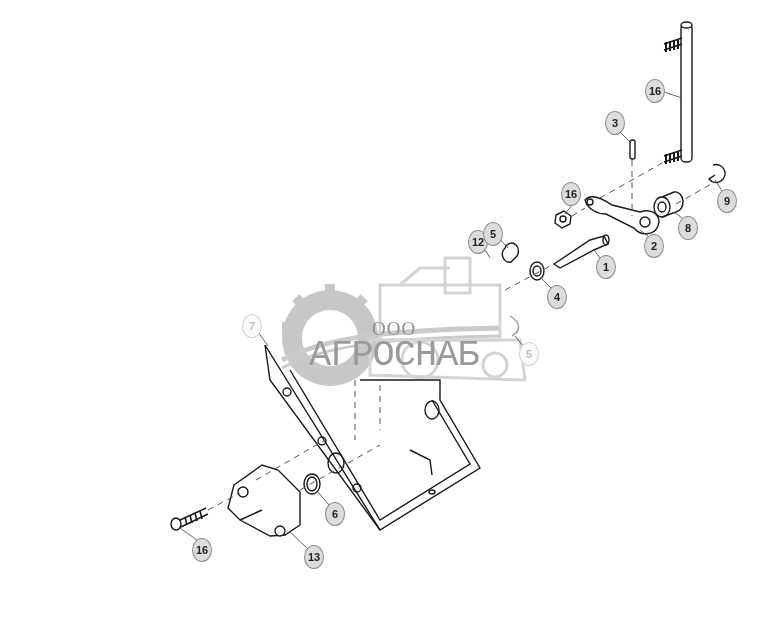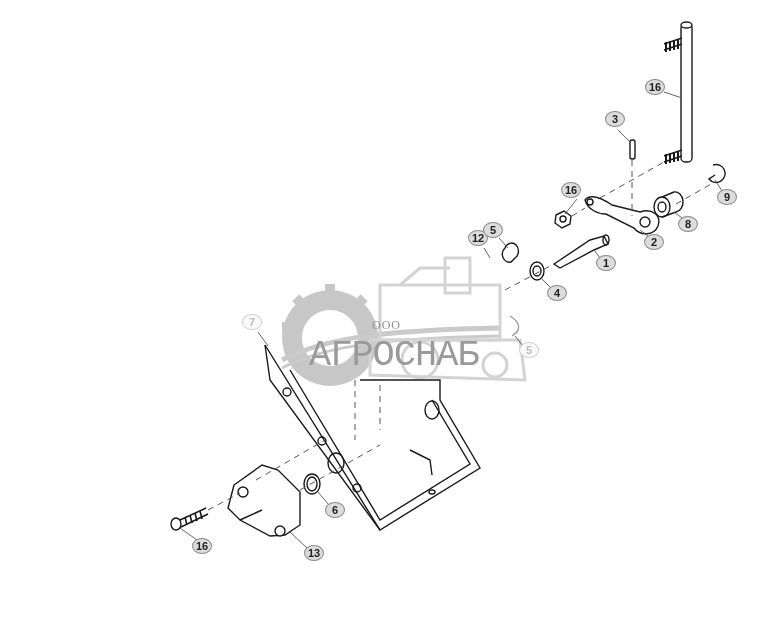--- a/index.html
+++ b/index.html
@@ -1,22 +1,22 @@
 <!DOCTYPE html>
 <html><head>
 <meta charset="utf-8">
 <style>
   html, body { margin:0; padding:0; background:#ffffff; }
   body { width:781px; height:641px; position:relative; overflow:hidden; font-family:"Liberation Sans", sans-serif; }
   #stage { position:absolute; left:0; top:0; width:781px; height:641px; }
-  .callout { position:absolute; width:20px; height:16px; margin-left:-10px; margin-top:-10px; border-radius:50%;
+  .callout { position:absolute; width:20px; height:24px; margin-left:-10px; margin-top:-10px; border-radius:50%;
     background:#dcdcdc; border:1px solid #8a8a8a; box-sizing:border-box; display:flex; align-items:center; justify-content:center;
     font-size:11px; font-weight:bold; color:#222; font-family:"Liberation Sans", sans-serif; }
   .callout.faded { background:#fafafa; border-color:#cfcfcf; color:#bdbdbd; }
-  .wm-ooo { position:absolute; left:372px; top:318px; font-family:"Liberation Serif", serif; font-size:12px; color:#8f8f8f; letter-spacing:1px; }
+  .wm-ooo { position:absolute; left:372px; top:318px; font-family:"Liberation Serif", serif; font-size:19px; color:#8f8f8f; letter-spacing:1px; }
   .wm-name { position:absolute; left:309px; top:334px; font-family:Liberation Mono, monospace; font-size:37px; color:#9a9a9a; letter-spacing:-1px; }
 </style>
 </head>
 <body>
 
 <div id="stage">
   <svg width="781" height="641" viewBox="0 0 781 641" style="position:absolute;left:0;top:0">
 
     <g opacity="0.55">
 

